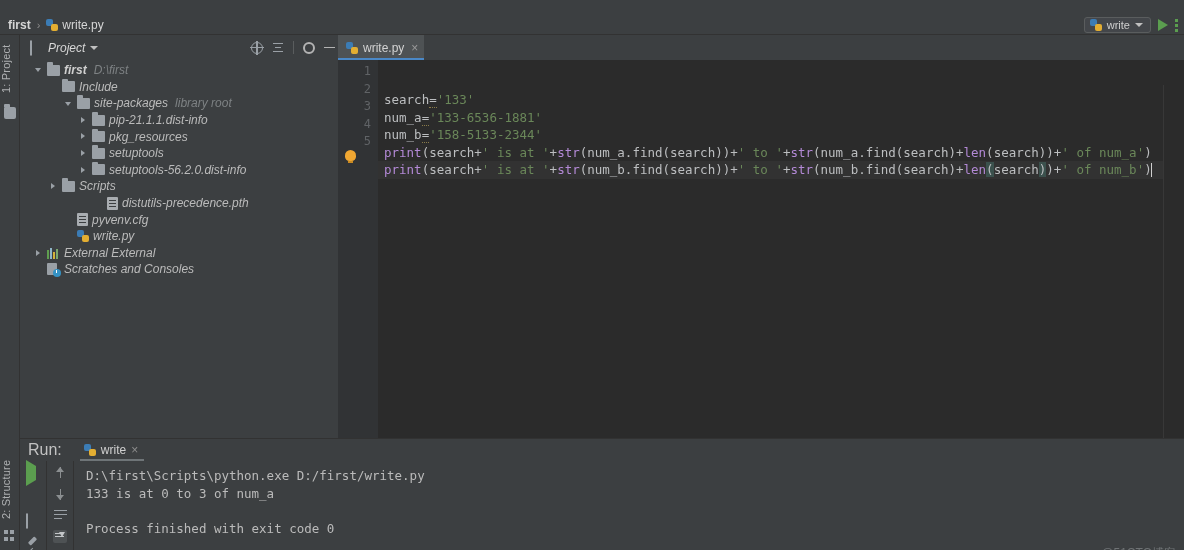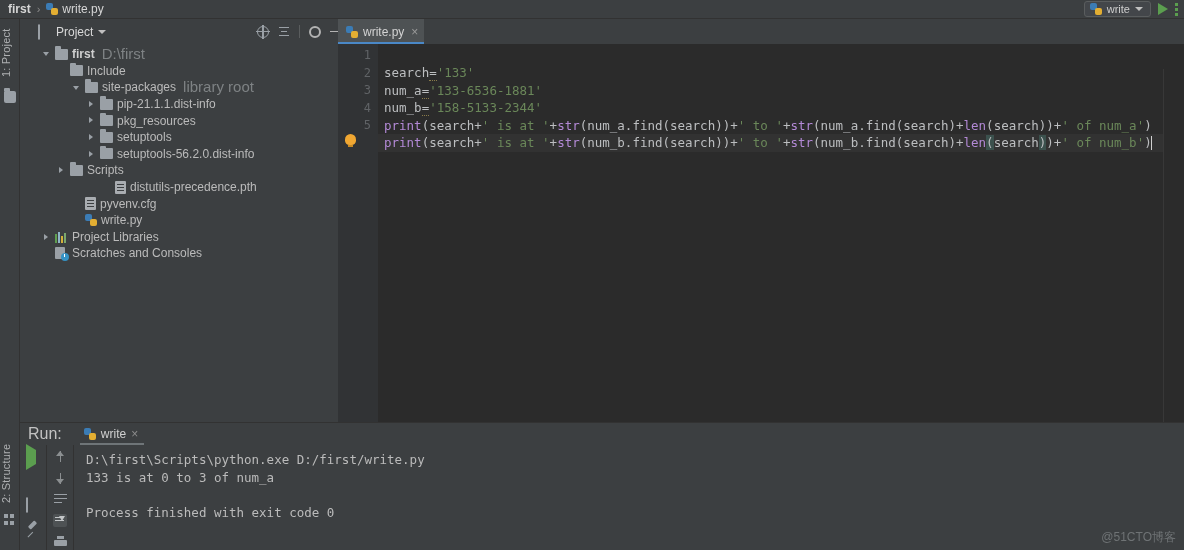--- a/index.html
+++ b/index.html
@@ -4,21 +4,21 @@
 <style>
   * { box-sizing: border-box; margin: 0; padding: 0; }
   html, body {
     width: 1184px; height: 550px;
     background: #3c3f41;
     font-family: "Liberation Sans", sans-serif;
     font-size: 12px;
     color: #bbbbbb;
     overflow: hidden;
   }
-  .app { position: relative; width: 1184px; height: 390px; background: #3c3f41; }
+  .app { position: relative; width: 1184px; height: 390px; background: #3c3f41; margin-top: 16px; }
 
   
   .topbar {
     position: absolute; left: 0; top: 0; width: 1184px; height: 19px;
     background: #3c3f41; display: flex; align-items: center;
     border-bottom: 1px solid #323232;
   }
   .crumbs { display: flex; align-items: center; padding-left: 8px; gap: 4px; }
   .crumb-proj { font-weight: bold; color: #d6d6d6; font-size: 12px; }
   .crumb-sep { color: #8c8c8c; font-size: 11px; padding: 0 2px; }
@@ -70,22 +70,22 @@
   }
   .folder-mini::before {
     content: ""; position: absolute; left: 0; top: -3px; width: 6px; height: 3px;
     background: #9aa0a6; border-radius: 1px 1px 0 0;
   }
   .struct-mini { display: grid; grid-template-columns: 4px 4px; gap: 2px; }
   .struct-mini i { width: 4px; height: 4px; background: #9aa0a6; display: block; }
 
   
   .projpanel {
-    position: absolute; left: 32px; top: 19px; width: 318px; height: 403px;
-    background: #3c3f41; border-right: 3px solid #a3a3a3;
+    position: absolute; left: 24px; top: 19px; width: 318px; height: 403px;
+    background: #3c3f41; border-right: 1px solid #a3a3a3; font-style: italic;
   }
   .proj-header {
     height: 25px; display: flex; align-items: center; padding: 0 6px 0 6px;
     gap: 5px;
   }
   .proj-header .title { color: #d8d8d8; font-size: 12px; }
   .panel-ico {
     width: 13px; height: 13px; flex: 0 0 13px; position: relative;
   }
   .proj-sq {
@@ -161,21 +161,21 @@
   .lib-ico i:nth-child(1){ height: 9px;  background: #5f9e4f; }
   .lib-ico i:nth-child(2){ height: 11px; background: #8fb5c8; }
   .lib-ico i:nth-child(3){ height: 7px;  background: #d4b23a; }
   .lib-ico i:nth-child(4){ height: 10px; background: #7aa86d; }
   .scr-ico { width: 13px; height: 13px; flex: 0 0 13px; position: relative; }
   .scr-ico .pg { position: absolute; left: 0; top: 0; width: 10px; height: 12px; background: #9aa0a6; border-radius: 1px;}
   .scr-ico .cl { position: absolute; right: -1px; bottom: -1px; width: 8px; height: 8px; background: #3592c4; border-radius: 50%; }
   .scr-ico .cl::after { content:""; position:absolute; left:3.4px; top:1.4px; width:1px; height:3px; background:#fff; }
   .tlabel { color: #bbbbbb; }
   .tlabel.bold { font-weight: bold; color: #cfcfcf; }
-  .tdim { color: #7e8284; font-size: 15px; padding-left: 3px; }
+  .tdim { color: #7e8284; font-size: 12px; padding-left: 3px; }
 
   
   .editor-area {
     position: absolute; left: 338px; top: 19px; width: 846px; height: 403px;
     background: #2b2b2b;
   }
   .tabbar { height: 25px; background: #3c3f41; display: flex; align-items: stretch; }
   .etab {
     display: flex; align-items: center; gap: 5px; padding: 0 6px 0 8px;
     background: #4e5254; position: relative; min-width: 76px;
@@ -188,21 +188,21 @@
   }
   .code-wrap {
     position: relative; height: 378px; background: #2b2b2b;
     font-family: "DejaVu Sans Mono", monospace; font-size: 12.5px;
   }
   .gutter {
     position: absolute; left: 0; top: 0; width: 40px; height: 378px;
     background: #313335; text-align: right; padding-top: 3px;
   }
   .gutter .gl { height: 17.6px; line-height: 17.6px; color: #606366; font-size: 12px; padding-right: 7px; }
-  .codelines { position: absolute; left: 40px; top: 4px; right: 0; padding-top: 16px; }
+  .codelines { position: absolute; left: 40px; top: 15px; right: 0; padding-top: 16px; }
   .cl-row { height: 17.6px; line-height: 17.6px; white-space: pre; padding-left: 6px; position: relative; }
   .cl-row.current { background: #323232; }
   .tok-var { color: #bcbec0; }
   .tok-str { color: #6a8759; }
   .tok-fn  { color: #b389d6; }
   .tok-op  { color: #bcbec0; }
   .tok-match { background: #3b514d; color: #bcbec0; }
   .warn-eq { color: #bcbec0; border-bottom: 1px dotted #8a7b4a; }
   .bulb {
     position: absolute; left: 6.5px; top: 3px; width: 11px; height: 11px;
@@ -424,21 +424,21 @@
           <span class="tlabel">write.py</span>
         </div>
         <div class="trow" style="padding-left: 10px;">
           <span class="arrow right"></span>
           <span class="lib-ico">
             <i></i>
             <i></i>
             <i></i>
             <i></i>
           </span>
-          <span class="tlabel">Project Libraries</span>
+          <span class="tlabel">External External</span>
         </div>
         <div class="trow" style="padding-left: 10px;">
           <span class="arrow"></span>
           <span class="scr-ico">
             <span class="pg"></span>
             <span class="cl"></span>
           </span>
           <span class="tlabel">Scratches and Consoles</span>
         </div>
       </div>

